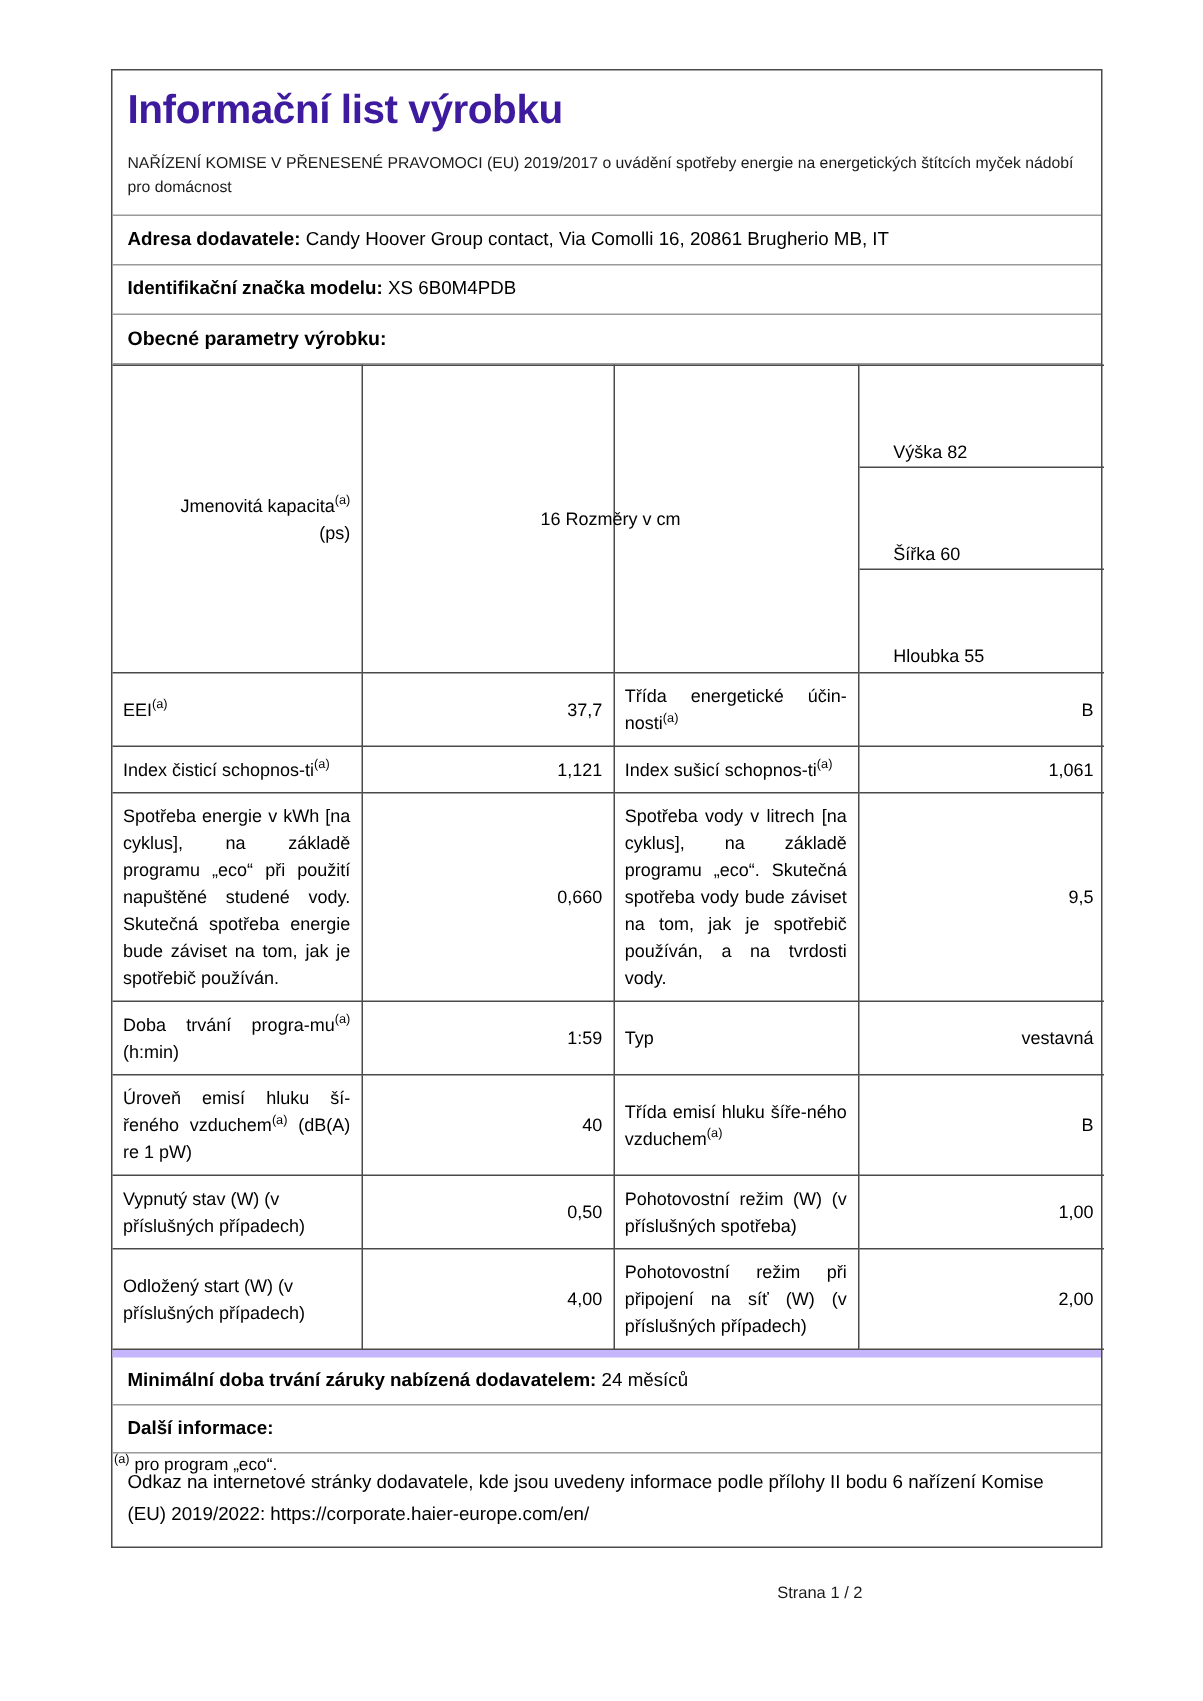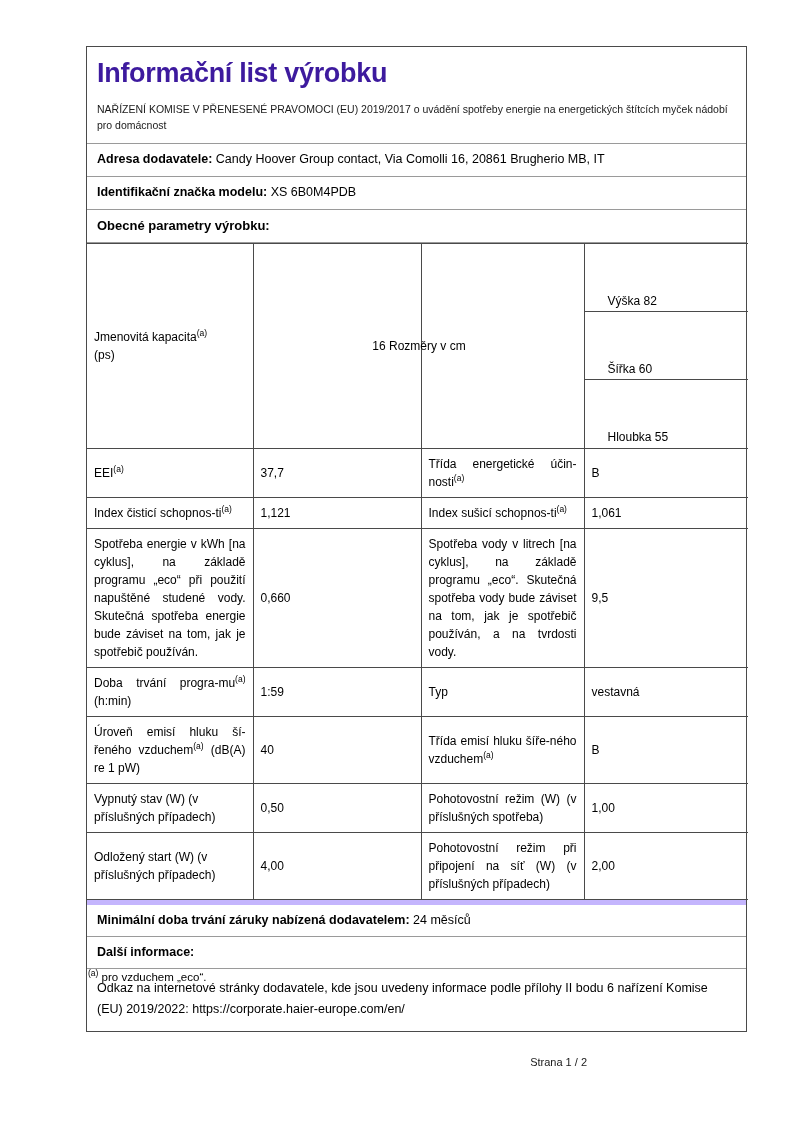--- a/index.html
+++ b/index.html
@@ -11,21 +11,21 @@
     width: 802px;
     height: 1134px;
     font-family: "Liberation Sans", sans-serif;
     color: #000000;
     position: relative;
     overflow: hidden;
   }
 
   .page {
     position: absolute;
-    left: 16px; top: 0;
+    left: 4px; top: 0;
     width: 642px;
     height: 1134px;
   }
 
   
   .sheet {
     position: absolute;
     left: 70px;
     top: 46px;
     width: 661px;
@@ -90,21 +90,21 @@
     line-height: 1.5;
     box-sizing: border-box;
   }
   .grid tr.hdr td {
     border-top: none;
     border-bottom: 1px solid #4a4a4a;
     padding: 6px 7px 7px 7px;
   }
   .grid td.noborder-l { border-left: none; }
   .grid td.noborder-r { border-right: none; }
-  .grid td.center { text-align: left; }
+  .grid td.center { text-align: right; }
   .grid td.just { text-align: justify; text-justify: inter-word; }
   .grid td.just-c { text-align: justify; text-justify: inter-word; }
   .grid .sup { font-size: 8.5px; vertical-align: super; line-height: 0; }
 
   .hdr-free { text-align: left; }
 
   
   td.dimstack { padding: 0; vertical-align: top; }
   .dimstack .dim-row {
     border-bottom: 1px solid #4a4a4a;
@@ -276,18 +276,18 @@
       <span class="kv-value">24 měsíců</span>
     </div>
 
     <div class="band info-band">Další informace:</div>
 
     <div class="band link-band">Odkaz na internetové stránky dodavatele, kde jsou uvedeny informace podle přílohy II bodu 6 nařízení Komise (EU) 2019/2022:  https://corporate.haier-europe.com/en/</div>
 
   </div>
 
   <div class="footnote">
-    <span class="fn-mark">(a)</span><span> pro vzduchem „eco“.</span>
+    <span class="fn-mark">(a)</span><span> pro program „eco“.</span>
   </div>
 
   <div class="page-number">Strana 1 / 2</div>
 
 </div>
 
 </body></html>

